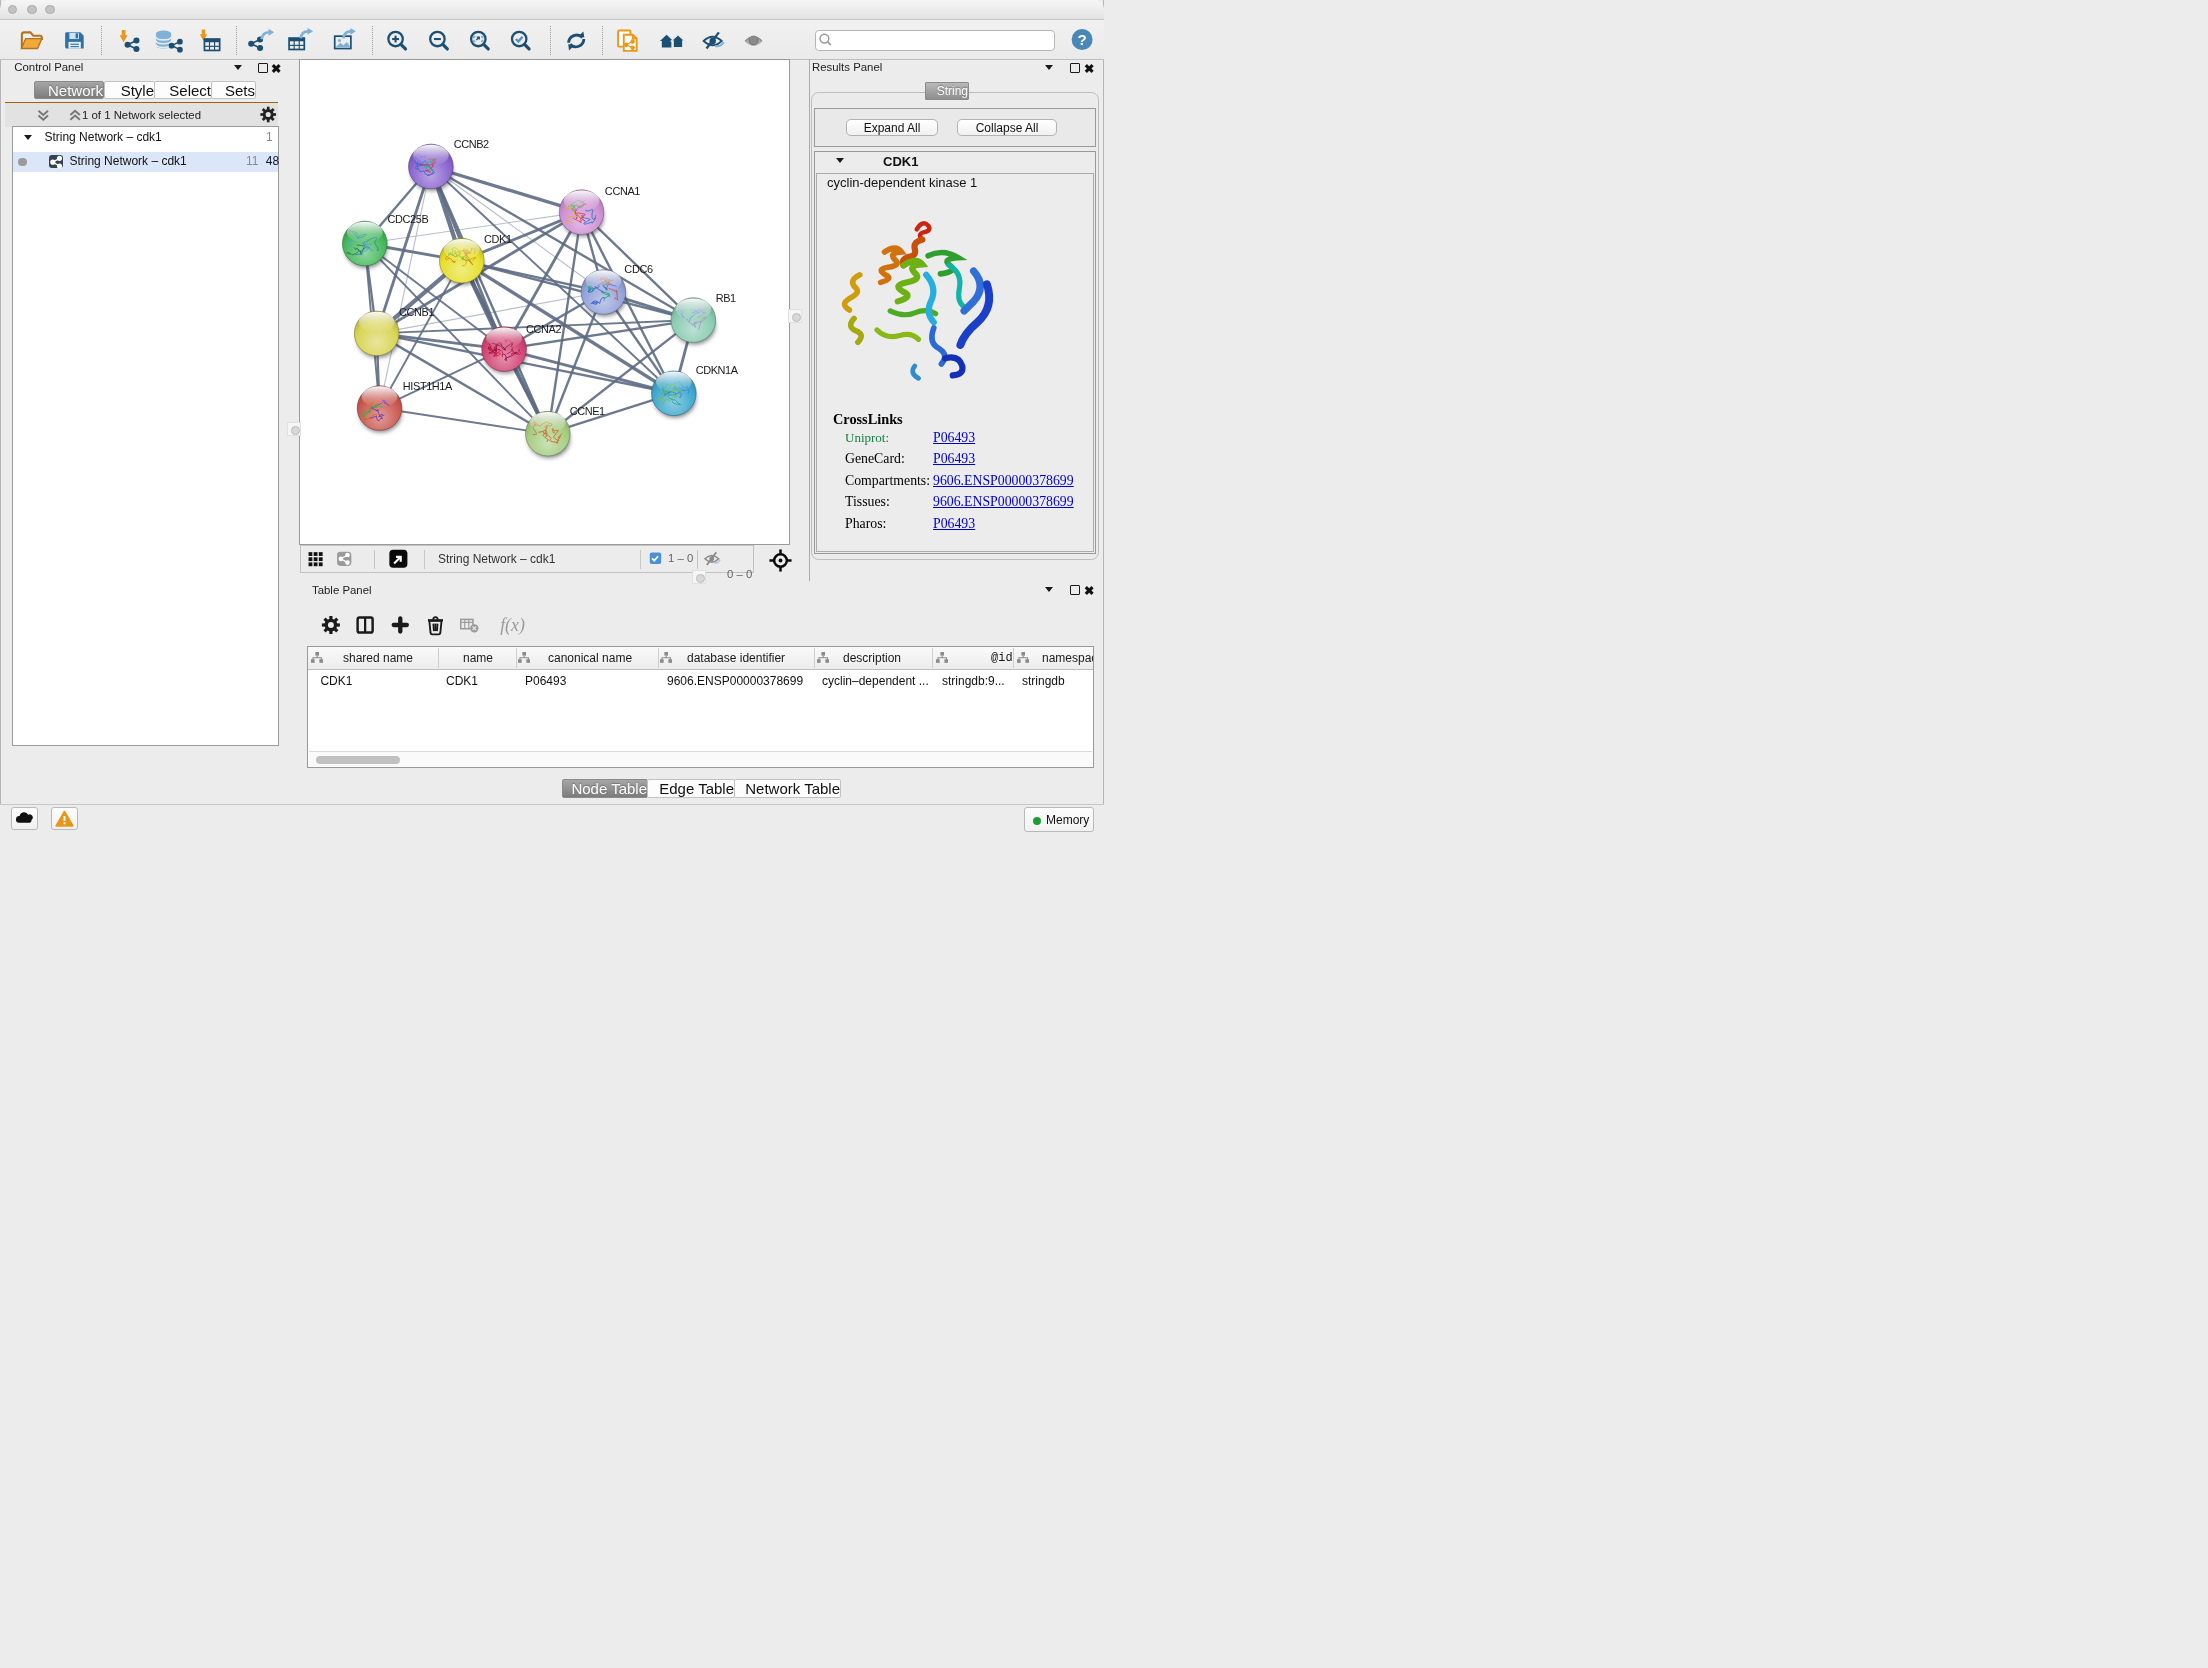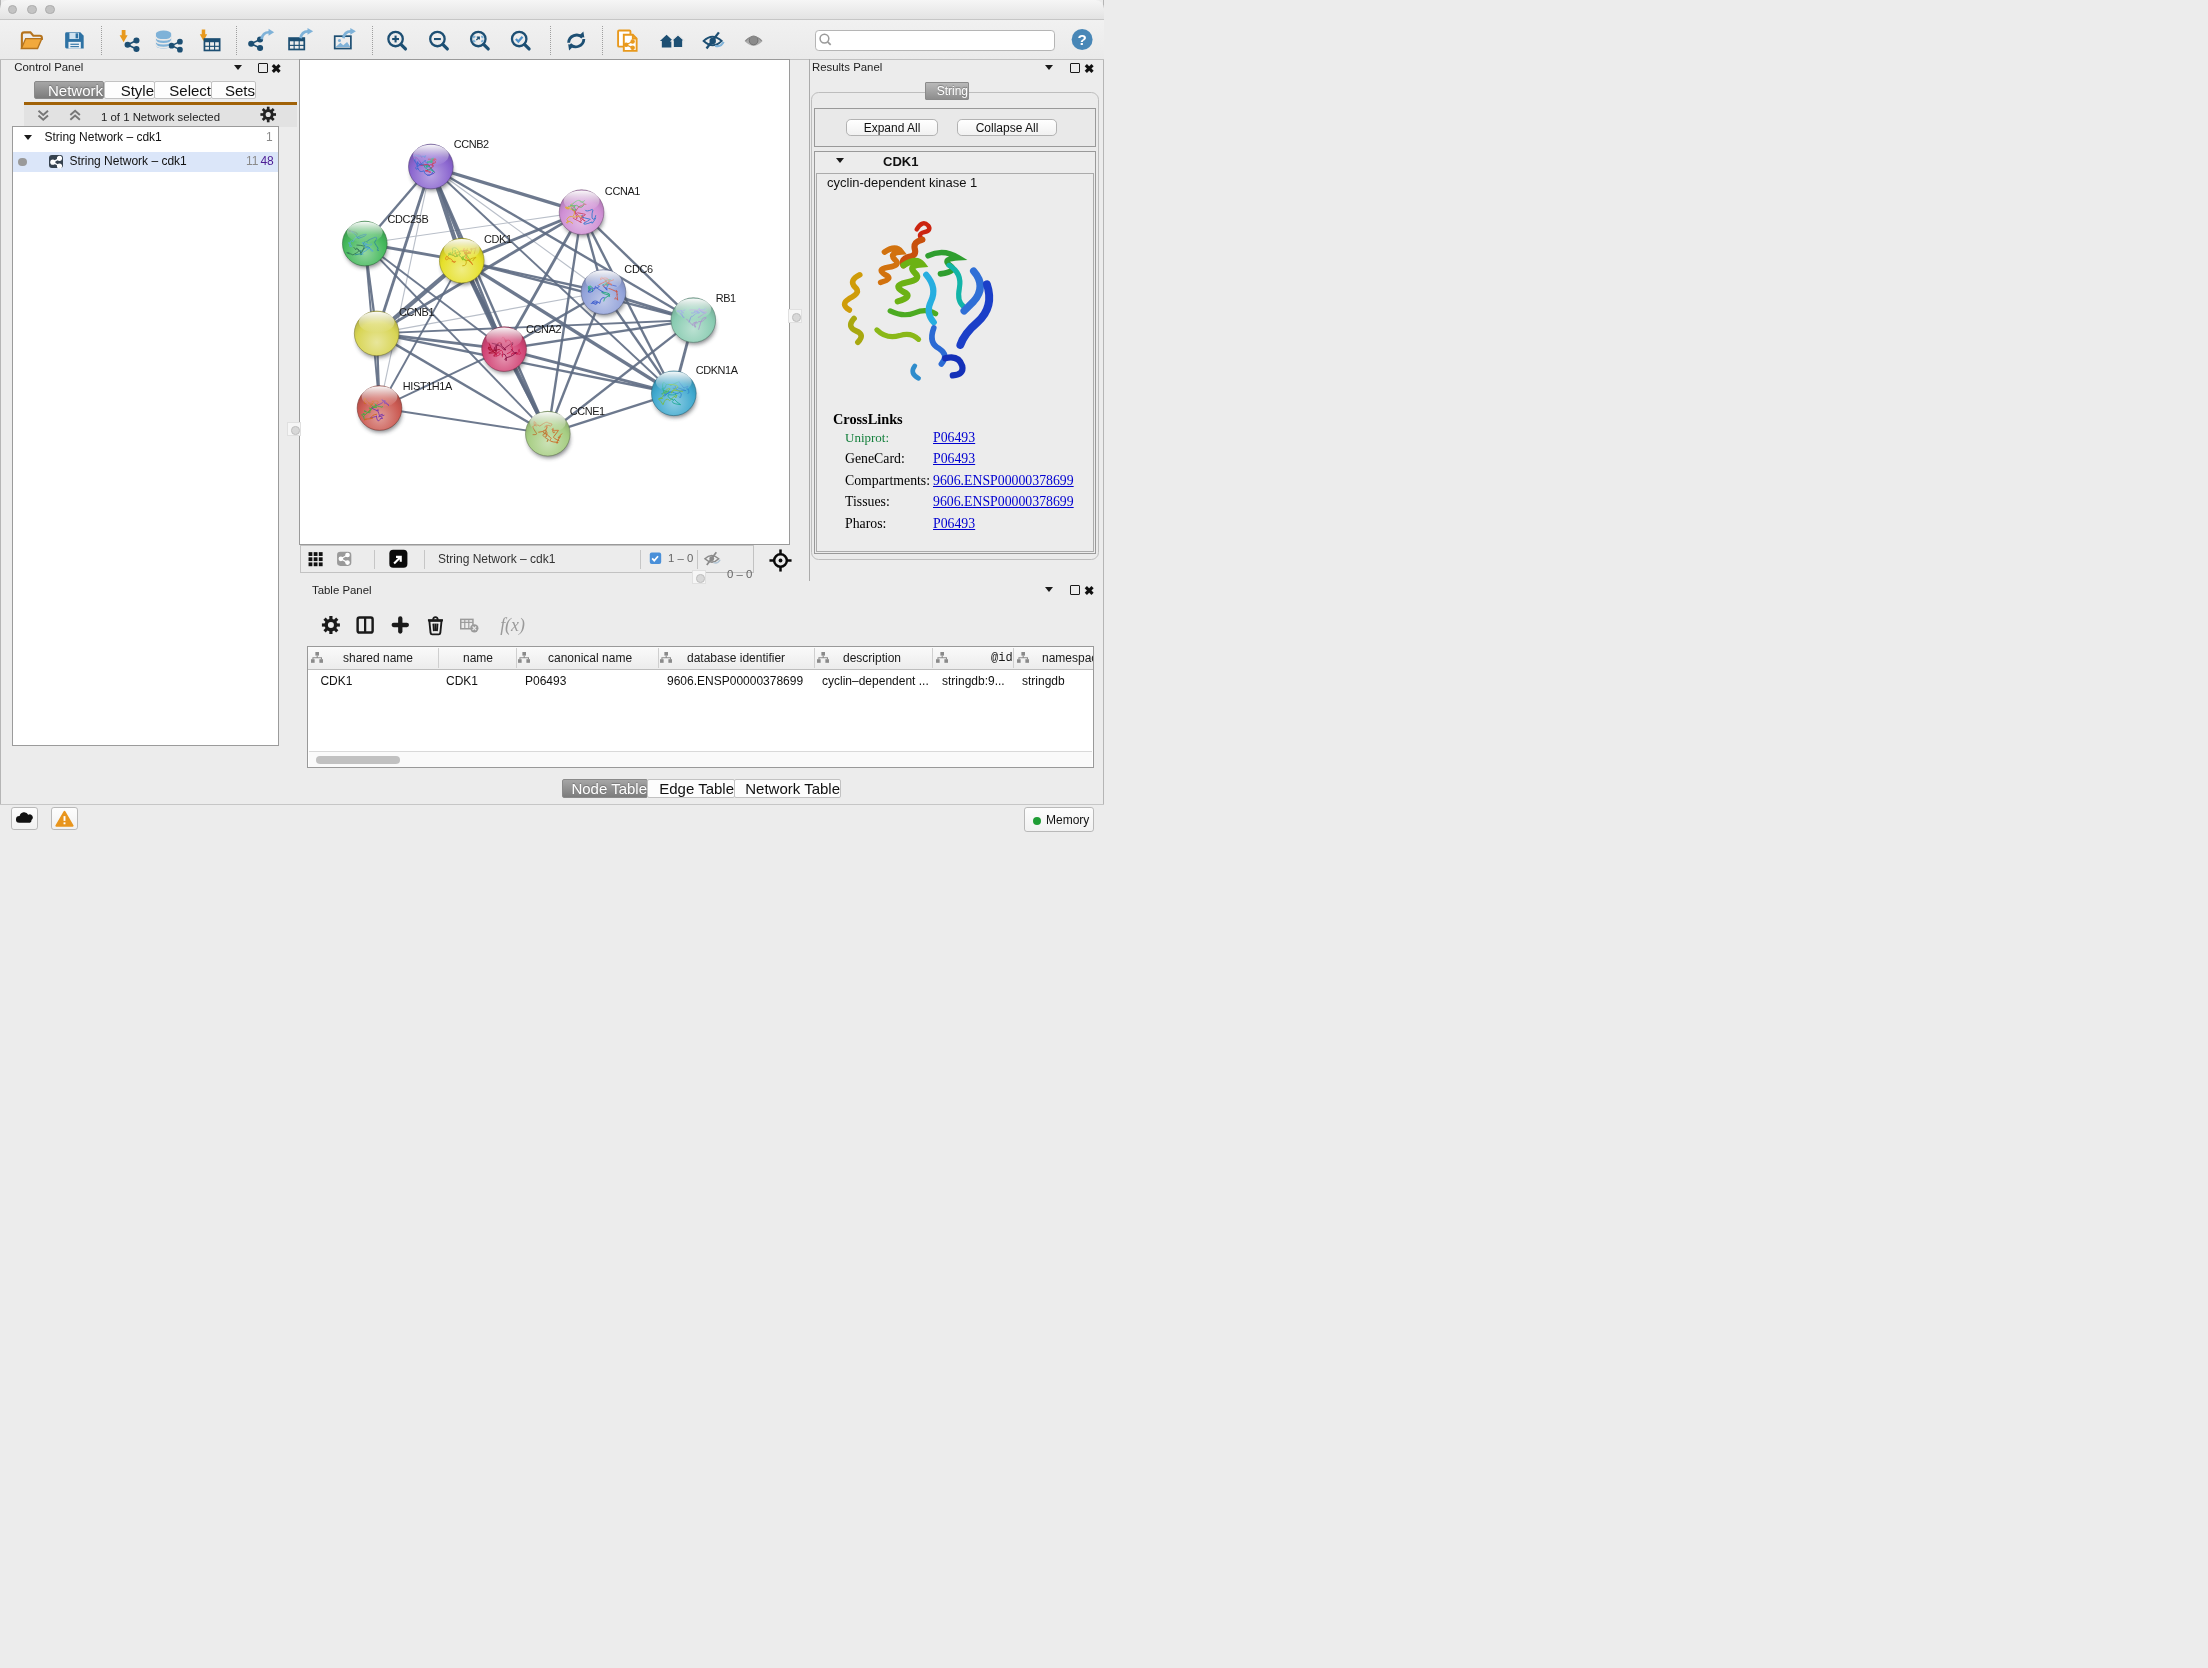--- a/index.html
+++ b/index.html
@@ -14,21 +14,21 @@
 .tsep{position:absolute;top:5.7px;height:29.5px;width:0;border-left:1.9px dotted #9f9f9f;}
 #searchbox{position:absolute;left:815px;top:9.5px;width:238px;height:19px;background:#fff;border:1px solid #b5b5b5;border-radius:3.8px;}
 
 .phead{font-size:11.4px;color:#222;}
 .tri{width:0;height:0;border-left:4.8px solid transparent;border-right:4.8px solid transparent;border-top:5.7px solid #1a1a1a;}
 .sqr{width:7.6px;height:7.6px;border:1.5px solid #1a1a1a;border-radius:1px;}
 
 .tab{position:absolute;height:18px;box-sizing:border-box;border:1px solid #c2c2c2;background:#fdfdfd;color:#111;font-size:15px;text-align:right;line-height:17px;border-radius:2px;}
 .tabsel{background:linear-gradient(#a6a6a6,#7c7c7c);color:#fff;border-color:#8a8a8a;text-shadow:0 -1px 1px rgba(0,0,0,0.25);}
 
-#netbar{left:24px;top:102px;width:273px;height:25px;background:#e2e2e2;border-top:3px solid #a16207;box-sizing:border-box;}
+#netbar{left:5px;top:102px;width:273px;height:25px;background:#e2e2e2;border-top:1px solid #a16207;box-sizing:border-box;}
 #treebox{left:12.4px;top:126px;width:267px;height:620px;background:#fff;border:1px solid #9b9b9b;box-sizing:border-box;}
 #row2{position:absolute;left:0px;top:25px;width:265px;height:20px;background:#dbe6f9;}
 
 #canvas{left:299px;top:59px;width:491px;height:486px;background:#fff;border:1px solid #9a9a9a;box-sizing:border-box;}
 
 #nbar{left:300px;top:545px;width:454px;height:27.6px;background:#ececec;border:1px solid #c2c2c2;box-sizing:border-box;}
 .nsep{position:absolute;top:3.8px;height:19px;width:0;border-left:1px solid #c6c6c6;}
 
 .grip{position:absolute;width:14.3px;height:14.3px;background:#f6f6f6;border:1px solid #e0e0e0;box-sizing:border-box;}
 .grip div{position:absolute;left:2.9px;top:2.9px;width:6.7px;height:6.7px;border-radius:50%;background:#d8d8d8;border:1px solid #bdbdbd;}
@@ -201,21 +201,21 @@
 </div>
 <div id="treebox" class="abs">
   <div style="position:absolute;left:10.5px;top:7.6px;" class="tri"></div>
   <div style="position:absolute;left:31px;top:2.9px;font-size:12px;color:#111;">String Network – cdk1</div>
   <div style="position:absolute;right:5.7px;top:2.9px;font-size:12px;color:#8a8a8a;">1</div>
   <div id="row2">
     <div style="position:absolute;left:4.8px;top:5.7px;width:8.6px;height:8.6px;border-radius:50%;background:#9a9a9a;"></div>
     <div style="position:absolute;left:36px;top:2.9px;width:13.3px;height:13.3px;background:#36424f;border-radius:2.9px;"></div>
     <div style="position:absolute;left:56px;top:1.9px;font-size:12px;color:#111;">String Network – cdk1</div>
     <div style="position:absolute;left:221px;top:1.9px;width:24px;text-align:right;font-size:12px;color:#8a8a8a;">11</div>
-    <div style="position:absolute;left:247px;top:1.9px;width:24px;text-align:left;font-size:12px;color:#4c1d95;">48</div>
+    <div style="position:absolute;left:247px;top:1.9px;width:24px;text-align:center;font-size:12px;color:#0f172a;">48</div>
   </div>
 </div>
 
 <div id="canvas" class="abs">
 <svg width="489" height="484" viewBox="0 0 514 509">
       <defs>
         <radialGradient id="gB2" cx="0.5" cy="0.70" r="0.84">
           <stop offset="0" stop-color="#bba5e3"></stop>
           <stop offset="0.55" stop-color="#8a65cf"></stop>
           <stop offset="1" stop-color="#5b4288"></stop>

